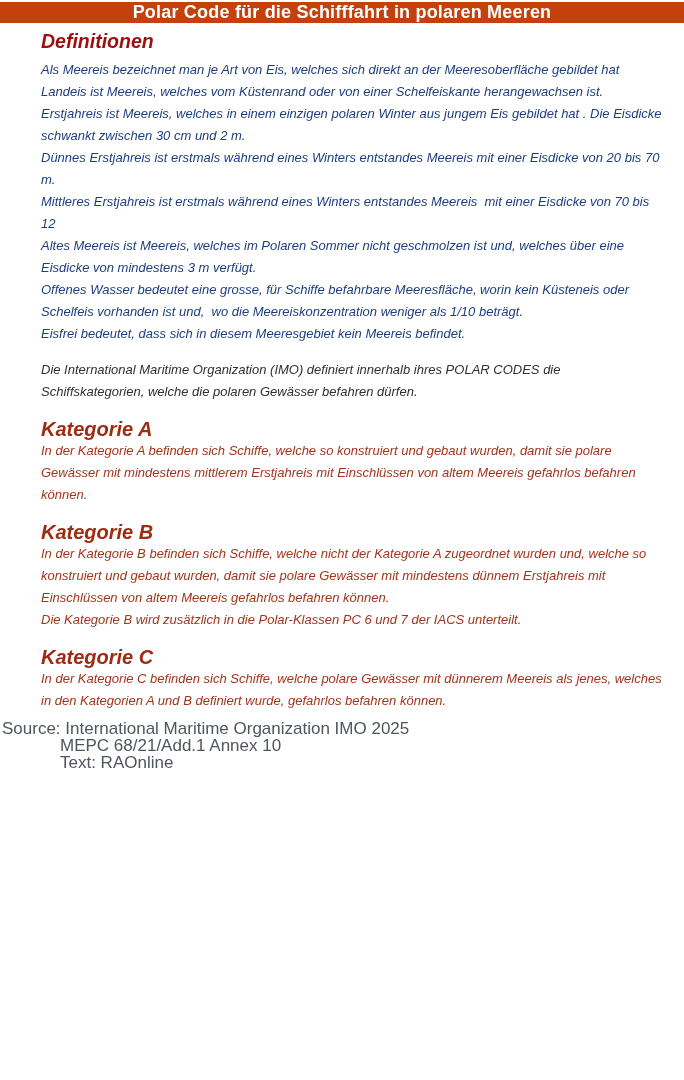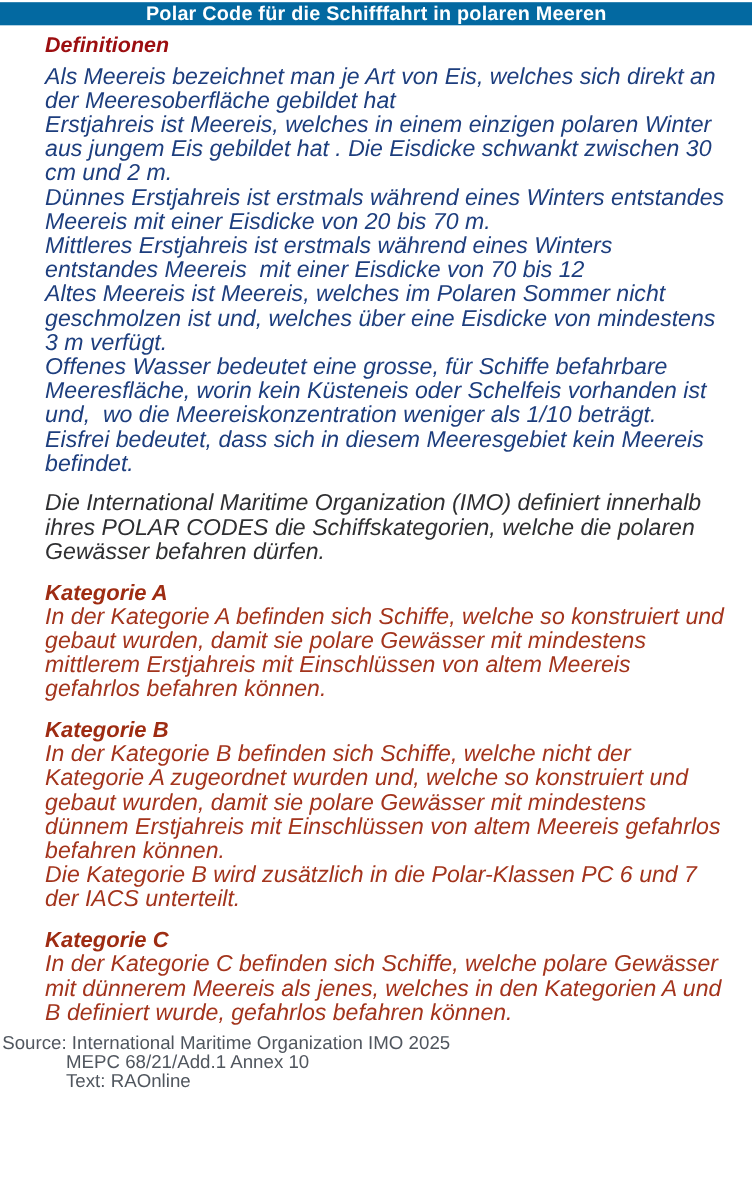--- a/index.html
+++ b/index.html
@@ -8,21 +8,21 @@
     height: 1080px;
     background: #ffffff;
     font-family: "Liberation Sans", sans-serif;
     overflow: hidden;
   }
   .page { width: 684px; height: 1080px; position: relative; }
 
   .title-bar {
     margin-top: 2px;
     height: 21px;
-    background: #0369a1;
+    background: #c2410c;
     color: #ffffff;
     font-size: 18px;
     font-weight: bold;
     line-height: 21px;
     text-align: center;
     letter-spacing: 0.2px;
   }
 
   .content {
     padding: 3px 22px 0 41px;
@@ -34,21 +34,21 @@
     color: #9C0E10;
     font-size: 19.5px;
     font-weight: bold;
     line-height: 22px;
   }
 
   .blue-block { color: #1D3E7E; }
 
   .para {
     margin: 0;
-    font-size: 21px;
+    font-size: 13px;
     line-height: 22px;
     white-space: pre-wrap;
   }
 
   .imo-para {
     margin-top: 14px;
     color: #2F2F31;
   }
 
   .category { margin-top: 15px; }
@@ -84,20 +84,21 @@
   <header class="title-bar">
     <span>Polar Code für die Schifffahrt in polaren Meeren</span>
   </header>
 
   <main class="content">
 
     <h1 class="def-heading">Definitionen</h1>
 
     <div class="blue-block">
       <p class="para">Als Meereis bezeichnet man je Art von Eis, welches sich direkt an der Meeresoberfläche gebildet hat</p>
+      <p class="para">Landeis ist Meereis, welches vom Küstenrand oder von einer Schelfeiskante herangewachsen ist.</p>
       <p class="para">Erstjahreis ist Meereis, welches in einem einzigen polaren Winter aus jungem Eis gebildet hat . Die Eisdicke schwankt zwischen 30 cm und 2 m.</p>
       <p class="para">Dünnes Erstjahreis ist erstmals während eines Winters entstandes Meereis mit einer Eisdicke von 20 bis 70 m.</p>
       <p class="para">Mittleres Erstjahreis ist erstmals während eines Winters entstandes Meereis  mit einer Eisdicke von 70 bis 12</p>
       <p class="para">Altes Meereis ist Meereis, welches im Polaren Sommer nicht geschmolzen ist und, welches über eine Eisdicke von mindestens 3 m verfügt.</p>
       <p class="para">Offenes Wasser bedeutet eine grosse, für Schiffe befahrbare Meeresfläche, worin kein Küsteneis oder Schelfeis vorhanden ist und,  wo die Meereiskonzentration weniger als 1/10 beträgt.</p>
       <p class="para">Eisfrei bedeutet, dass sich in diesem Meeresgebiet kein Meereis befindet.</p>
     </div>
 
     <p class="para imo-para">Die International Maritime Organization (IMO) definiert innerhalb ihres POLAR CODES die Schiffskategorien, welche die polaren Gewässer befahren dürfen.</p>
 

